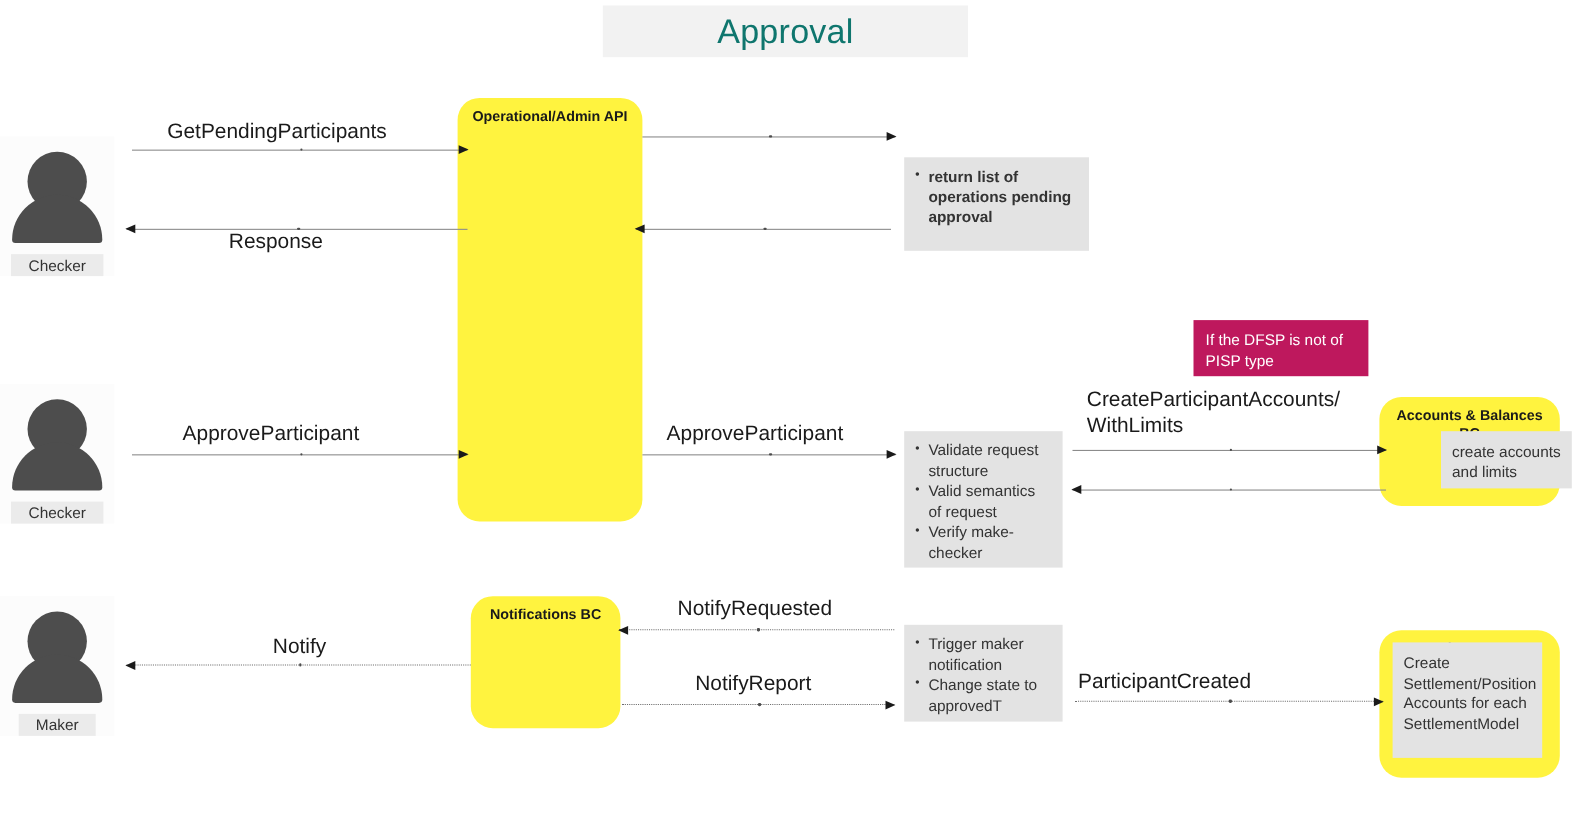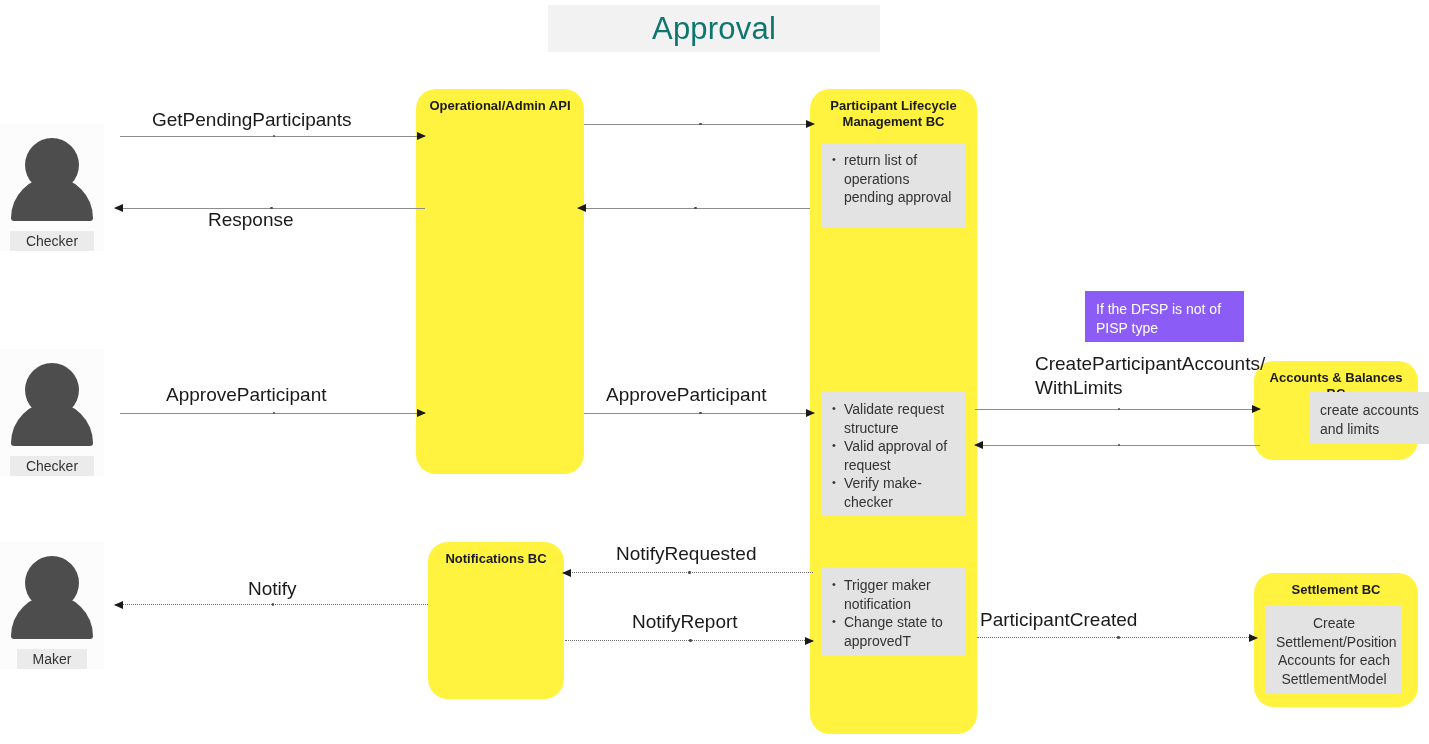--- a/index.html
+++ b/index.html
@@ -132,21 +132,21 @@
     left: -12px;
     top: -1px;
     font-size: 11px;
     color: #333333;
   }
   .note.plain { padding: 9px 10px; }
 
   
   .cond-note {
     position: absolute;
-    background: #8b5cf6;
+    background: #be185d;
     color: #ffffff;
     font-size: 14px;
     line-height: 19px;
     padding: 9px 11px;
     box-sizing: border-box;
   }
 
   
   .arrow {
     position: absolute;
@@ -226,63 +226,59 @@
       <div class="actor-neck"></div>
       <div class="actor-body"></div>
     </div>
     <div class="actor-label">Maker</div>
   </div>
 
   <div class="lifebox" style="left:416px; top:89px; width:168px; height:385px;">
     <div class="lifebox-title">Operational/Admin API</div>
   </div>
 
-  <div class="lifebox" style="left:810px; top:89px; width:167px; height:645px;">
-    <div class="lifebox-title" style="white-space: pre-line;">Participant Lifecycle
-Management BC</div>
-  </div>
-
-  <div class="lifebox" style="left:428px; top:542px; width:136px; height:157px;">
+
+  <div class="lifebox" style="left:428px; top:542px; width:136px; height:120px;">
     <div class="lifebox-title">Notifications BC</div>
   </div>
 
   <div class="lifebox" style="left:1254px; top:361px; width:164px; height:99px;">
     <div class="lifebox-title">Accounts &amp; Balances BC</div>
   </div>
 
   <div class="lifebox" style="left:1254px; top:573px; width:164px; height:134px;">
     <div class="lifebox-title">Settlement BC</div>
   </div>
 
-  <div class="note" style="left:822px; top:143px; width:144px; height:85px;">
+  <div class="note" style="left:822px; top:143px; width:168px; height:85px;font-weight:bold;">
     <ul>
       <li>return list of operations pending approval</li>
     </ul>
   </div>
 
   <div class="note" style="left:822px; top:392px; width:144px; height:124px;">
     <ul>
       <li>Validate request structure</li>
-      <li>Valid approval of request</li>
+      <li>Valid semantics of request</li>
       <li>Verify make-checker</li>
     </ul>
   </div>
 
   <div class="note" style="left:822px; top:568px; width:144px; height:88px;">
     <ul>
       <li>Trigger maker notification</li>
       <li>Change state to approvedT</li>
     </ul>
   </div>
 
   <div class="note plain" style="left:1310px; top:392px; width:136px; height:52px;">
     <div>create accounts and limits</div>
   </div>
 
-  <div class="note plain" style="left:1266px; top:605px; width:136px; height:89px;text-align:center;">
+  <div class="note plain" style="left:1266px; top:584px; width:136px; height:105px;">
     <div>Create Settlement/Position Accounts for each SettlementModel</div>
   </div>
 
   <div class="cond-note" style="left:1085px; top:291px; width:159px; height:51px;">
     <div>If the DFSP is not of PISP type</div>
   </div>
 
   <div class="arrow" style="left:120px; top:136px; width:305px;">
     <span class="dot"></span>
       <span class="head right"></span>
@@ -314,21 +310,21 @@
   <div class="arrow" style="left:584px; top:413px; width:230px;">
     <span class="dot"></span>
       <span class="head right"></span>
   </div>
   <div class="msg-label" style="left:606px; top:383px;">ApproveParticipant</div>
 
   <div class="arrow" style="left:975px; top:409px; width:285px;">
     <span class="dot"></span>
       <span class="head right"></span>
   </div>
-  <div class="msg-label" style="left: 988px; top: 352px; white-space: pre-line; margin-left: 47px;">CreateParticipantAccounts/
+  <div class="msg-label" style="left: 988px; top: 352px; white-space: pre-line;">CreateParticipantAccounts/
 WithLimits</div>
 
   <div class="arrow" style="left:975px; top:445px; width:285px;">
     <span class="dot"></span>
       <span class="head left"></span>
   </div>
 
   <div class="arrow dotted" style="left:563px; top:572px; width:250px;">
     <span class="dot"></span>
       <span class="head left"></span>

